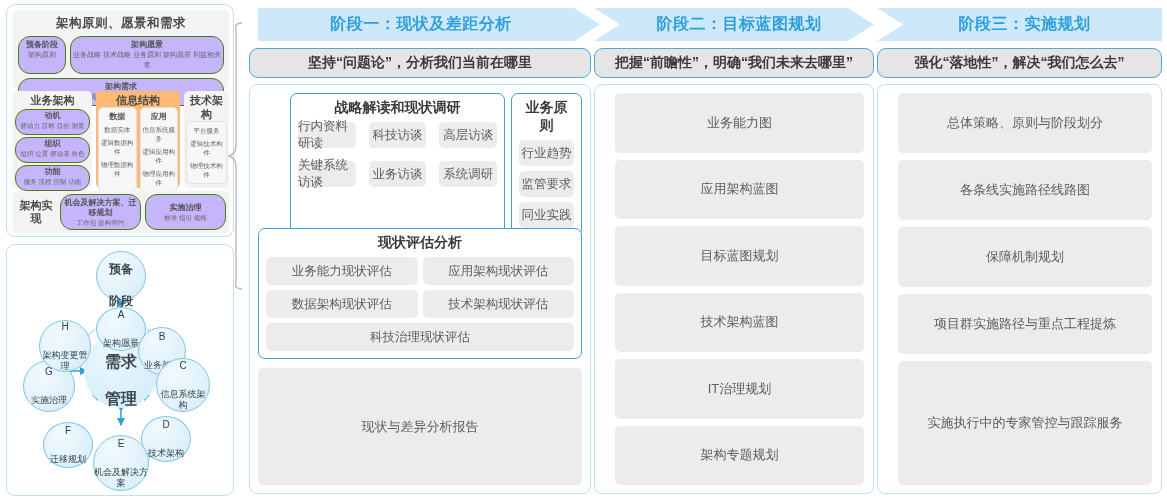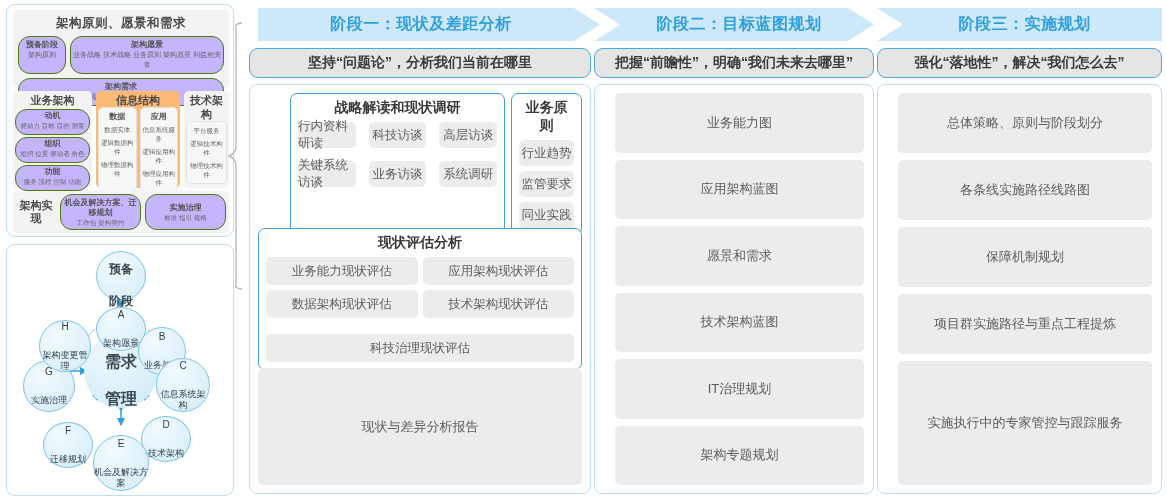--- a/index.html
+++ b/index.html
@@ -125,21 +125,21 @@
   .p1-left { width: 215px; }
   .p1-right { flex: 1; }
   .chip-grid2 { display: grid; grid-template-columns: 1fr 1fr 1fr; gap: 13px; }
   .chip-grid2 .chip { height: 26px; }
   .chip-col { display: flex; flex-direction: column; gap: 5px; }
   .chip-col .chip { height: 26px; }
 
   .p1-row2 { position: absolute; left: 8px; right: 8px; top: 143px; }
   .p1-row2 .chip { height: 28px; }
   .p1-row2 .grid { display: grid; grid-template-columns: 1fr 1fr; gap: 5px; }
-  .p1-row2 .full { margin-top: 16px; }
+  .p1-row2 .full { margin-top: 5px; }
 
   .p1-row3 { position: absolute; left: 8px; right: 8px; top: 283px; bottom: 8px; }
   .p1-row3 .chip { height: 100%; font-size: 13px; }
 
   .p-list { position: absolute; left: 9px; right: 9px; top: 8px; bottom: 8px; display: flex; flex-direction: column; gap: 7px; }
   .p-list .chip { font-size: 13px; text-align: center; padding: 0 6px; margin-left: 11px; }
   .p2-item { flex: 1; }
   .p3-item { flex: 1; }
   .p3-last { flex: 2.08; }
 </style>
@@ -366,21 +366,21 @@
 
     <div class="p1-row3">
       <div class="chip">现状与差异分析报告</div>
     </div>
   </div>
 
   <div class="phase-body p2">
     <div class="p-list">
       <div class="chip p2-item">业务能力图</div>
       <div class="chip p2-item">应用架构蓝图</div>
-      <div class="chip p2-item">愿景和需求</div>
+      <div class="chip p2-item">目标蓝图规划</div>
       <div class="chip p2-item">技术架构蓝图</div>
       <div class="chip p2-item">IT治理规划</div>
       <div class="chip p2-item">架构专题规划</div>
     </div>
   </div>
 
   <div class="phase-body p3">
     <div class="p-list">
       <div class="chip p3-item">总体策略、原则与阶段划分</div>
       <div class="chip p3-item">各条线实施路径线路图</div>

